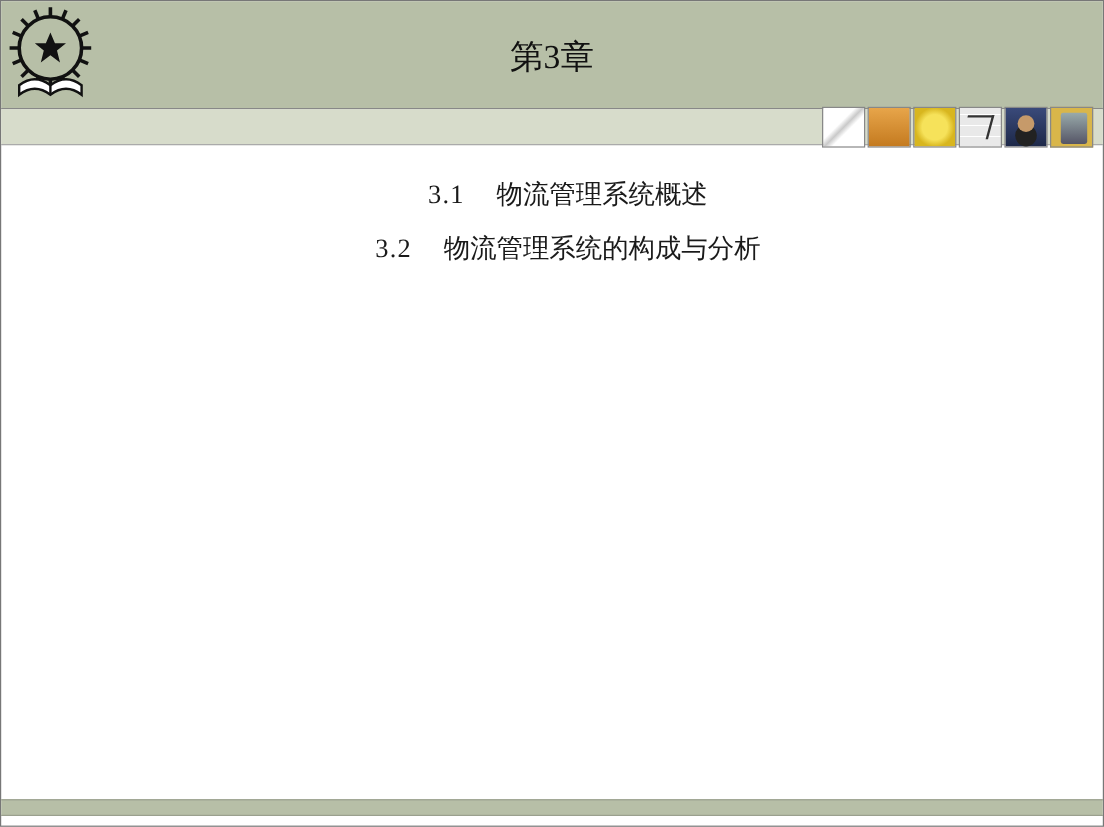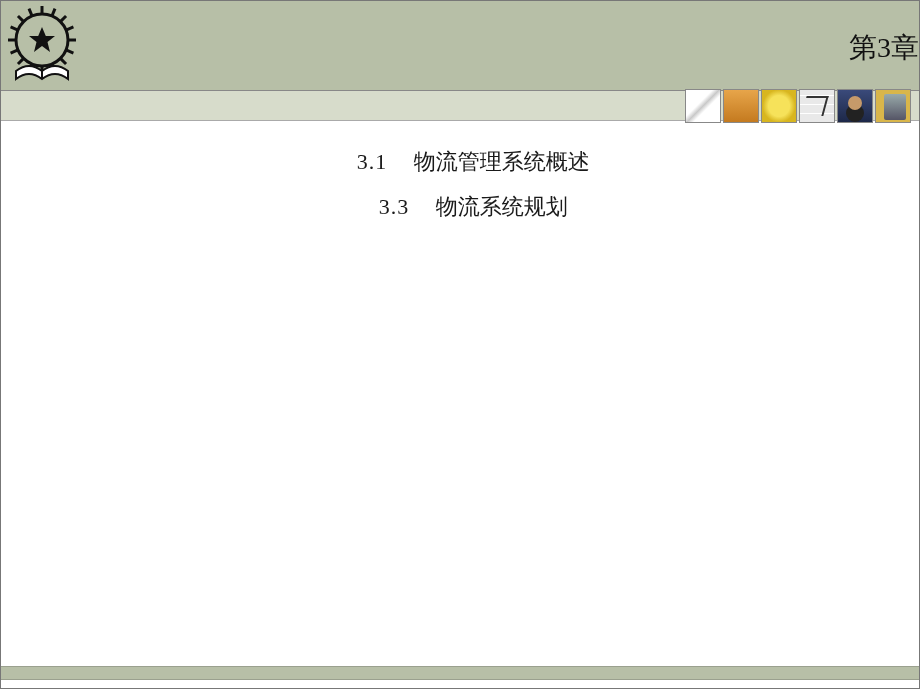--- a/index.html
+++ b/index.html
@@ -28,21 +28,21 @@
     position: absolute;
     left: 6px;
     top: 4px;
     width: 70px;
     height: 80px;
   }
   .title {
     position: absolute;
     left: 0; right: 0;
     top: 28px;
-    text-align: right;
+    text-align: center;
     font-size: 28px;
     color: #111;
     font-family: "SimSun","宋体",serif;
   }
   .sub-bar {
     position: absolute;
     top: 90px;
     left: 0; right: 0;
     height: 30px;
     background: #d7dccb;
@@ -146,17 +146,17 @@
       <span class="thumb t2"></span>
       <span class="thumb t3"></span>
       <span class="thumb t4"></span>
       <span class="thumb t5"></span>
       <span class="thumb t6"></span>
     </div>
   </div>
 
   <div class="content">
     <div class="row"><span class="num">3.1</span><span>物流管理系统概述</span></div>
-    <div class="row"><span class="num">3.3</span><span>物流系统规划</span></div>
+    <div class="row"><span class="num">3.2</span><span>物流管理系统的构成与分析</span></div>
   </div>
 
   <div class="bottom-bar"></div>
 </div>
 
 </body></html>

